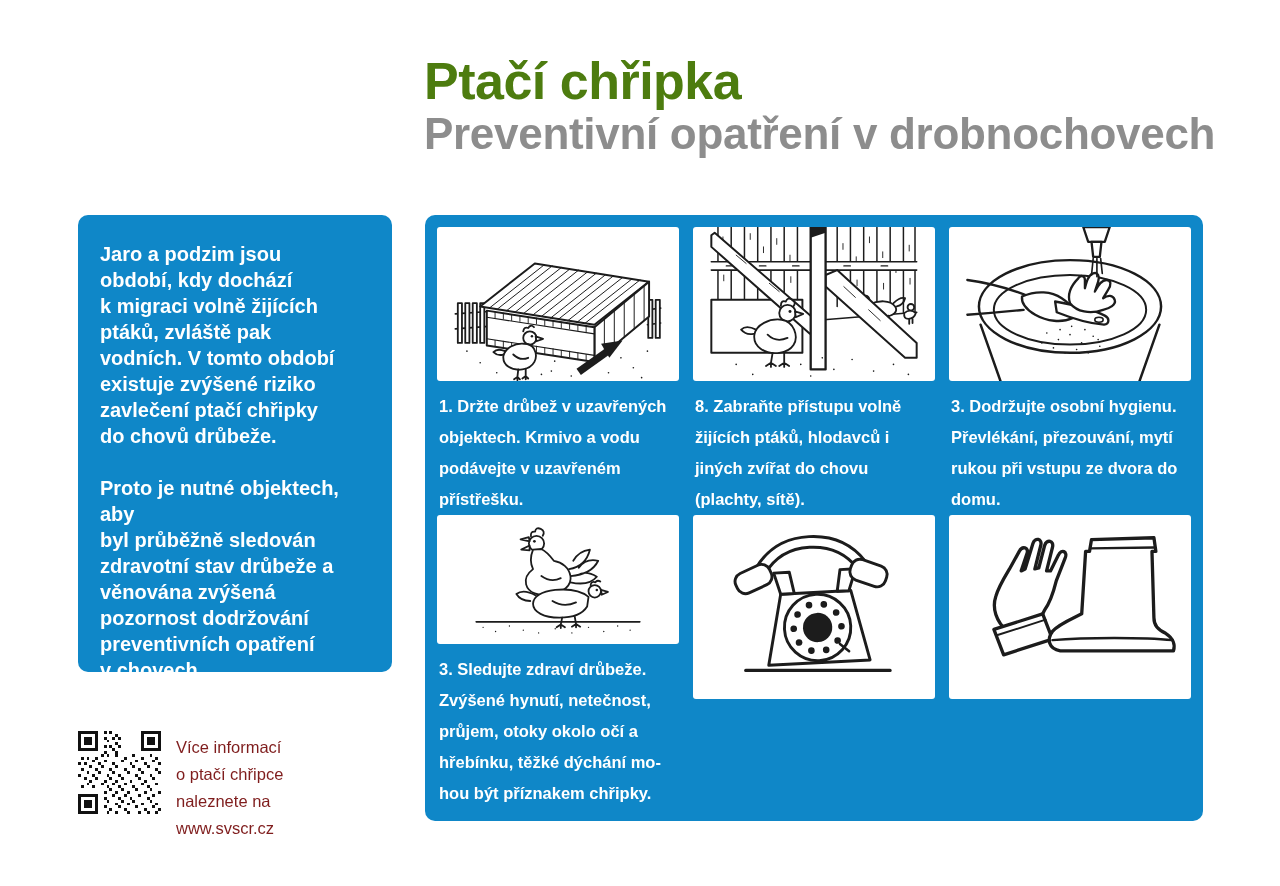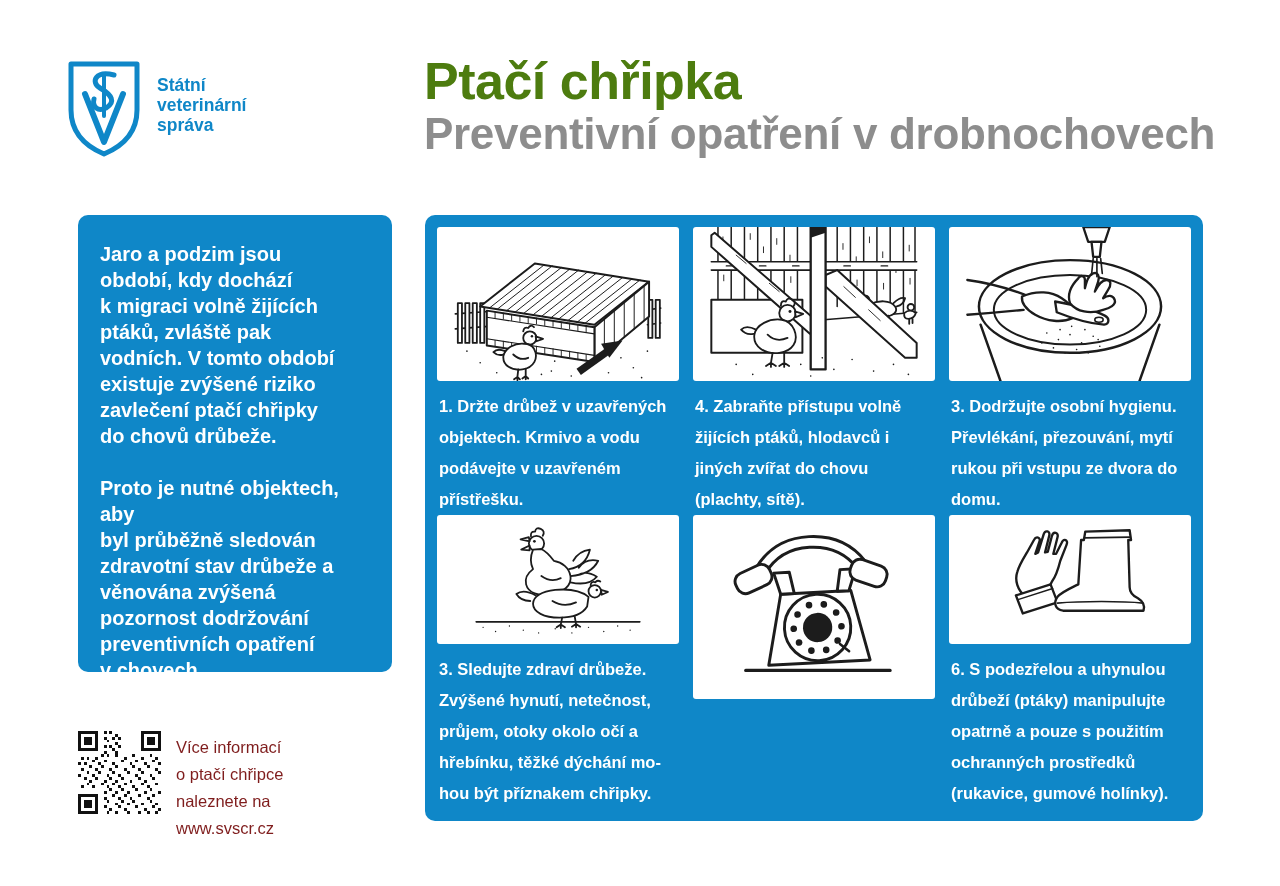--- a/index.html
+++ b/index.html
@@ -36,33 +36,20 @@
   .panel-caption { margin-top:10px; color:#fff; font-weight:700; font-size:16.5px;
                    line-height:31px; white-space:pre-line; padding-left:2px; }
 
   .art { stroke:#1c1c1c; fill:none; stroke-linecap:round; stroke-linejoin:round; }
 </style>
 </head>
 <body>
 
 <div class="page">
 
-  <div class="logo">
-    <svg width="76" height="100" viewBox="0 0 76 100">
-      <path d="M5,4 H71 V50 C71,73 57,86 38,94 C19,86 5,73 5,50 Z" fill="#fff" stroke="#0f87c8" stroke-width="5" stroke-linejoin="round"></path>
-      <g stroke="#0f87c8" fill="none" stroke-linecap="round">
-        <path d="M38,14 L38,56" stroke-width="4"></path>
-        <path d="M48,15 C30,10 24,22 34,28 C46,35 50,42 40,48 C32,52 26,47 28,39" stroke-width="5"></path>
-        <path d="M19,34 L38,82 L57,34" stroke-width="6" stroke-linejoin="round"></path>
-      </g>
-    </svg>
-    <div class="org-name">Státní
-veterinární
-správa</div>
-  </div>
 
   <div class="title-block">
     <div class="page-title">Ptačí chřipka</div>
     <div class="page-subtitle">Preventivní opatření v drobnochovech</div>
   </div>
 
   <div class="intro-box">
     <p>Jaro a podzim jsou
 období, kdy dochází
 k migraci volně žijících
@@ -180,21 +167,21 @@
             <circle cx="92" cy="104" r="10" fill="#fff"></circle>
             <path fill="#fff" d="M101,102 l10,3 -9,4 z"></path>
             <path fill="#fff" d="M85,112 C70,110 54,118 52,130 C50,144 64,154 82,152 C98,150 106,138 100,124 C97,117 91,113 85,112 Z"></path>
             <path d="M68,130 q10,10 24,4 M54,124 q-12,-6 -18,0 q6,7 15,5"></path>
             <path d="M74,152 l-2,12 m-6,4 l6,-4 l6,4 m-6,-4 v5 M88,151 l0,13 m-6,4 l6,-4 l6,4 m-6,-4 v5"></path>
             <circle cx="95" cy="102" r="1.8" fill="#1c1c1c" stroke="none"></circle>
             <path stroke-width="2" d="M30,166h.01M50,178h.01M120,180h.01M148,172h.01M170,160h.01M196,174h.01M220,166h.01M238,178h.01M108,166h.01M134,158h.01"></path>
           </g>
         </svg>
       </div>
-      <div class="panel-caption">4. Zabraňte přístupu volně
+      <div class="panel-caption">8. Zabraňte přístupu volně
 žijících ptáků, hlodavců i
 jiných zvířat do chovu
 (plachty, sítě).</div>
     </div>
 
     <div class="panel">
       <div class="panel-image">
         <svg viewBox="0 0 248 186">
           <g class="art" stroke-width="3">
             <ellipse cx="124" cy="96" rx="110" ry="56" fill="#fff"></ellipse>
@@ -296,21 +283,16 @@
 
             <path fill="#fff" d="M60,118 C48,108 44,94 48,82 C51,72 56,64 62,54 L72,36 C75,30 82,32 80,38 L74,56 L78,54 L86,28 C88,21 96,23 94,30 L88,54 L92,53 L98,30 C100,23 108,25 106,32 L100,56 L104,56 L112,40 C115,33 122,36 119,43 L110,66 C107,78 104,88 98,96 L94,104 Z"></path>
             <path fill="#fff" d="M46,116 L96,100 L106,126 L56,142 Z"></path>
             <path stroke-width="2" d="M49,122 L99,106"></path>
 
             <path fill="#fff" d="M146,24 L210,22 L212,36 L208,36 L210,104 C210,112 214,116 222,120 C230,125 232,132 230,138 L114,138 C102,136 100,126 106,118 C112,111 124,106 136,100 L140,36 L144,36 Z"></path>
             <path stroke-width="2.4" d="M145,33 L210,32 M106,127 C140,124 200,124 229,127"></path>
           </g>
         </svg>
       </div>
-      <div class="panel-caption">6. S podezřelou a uhynulou
-drůbeží (ptáky) manipulujte
-opatrně a pouze s použitím
-ochranných prostředků
-(rukavice, gumové holínky).</div>
     </div>
 
   </div>
 </div>
 
 </body></html>

